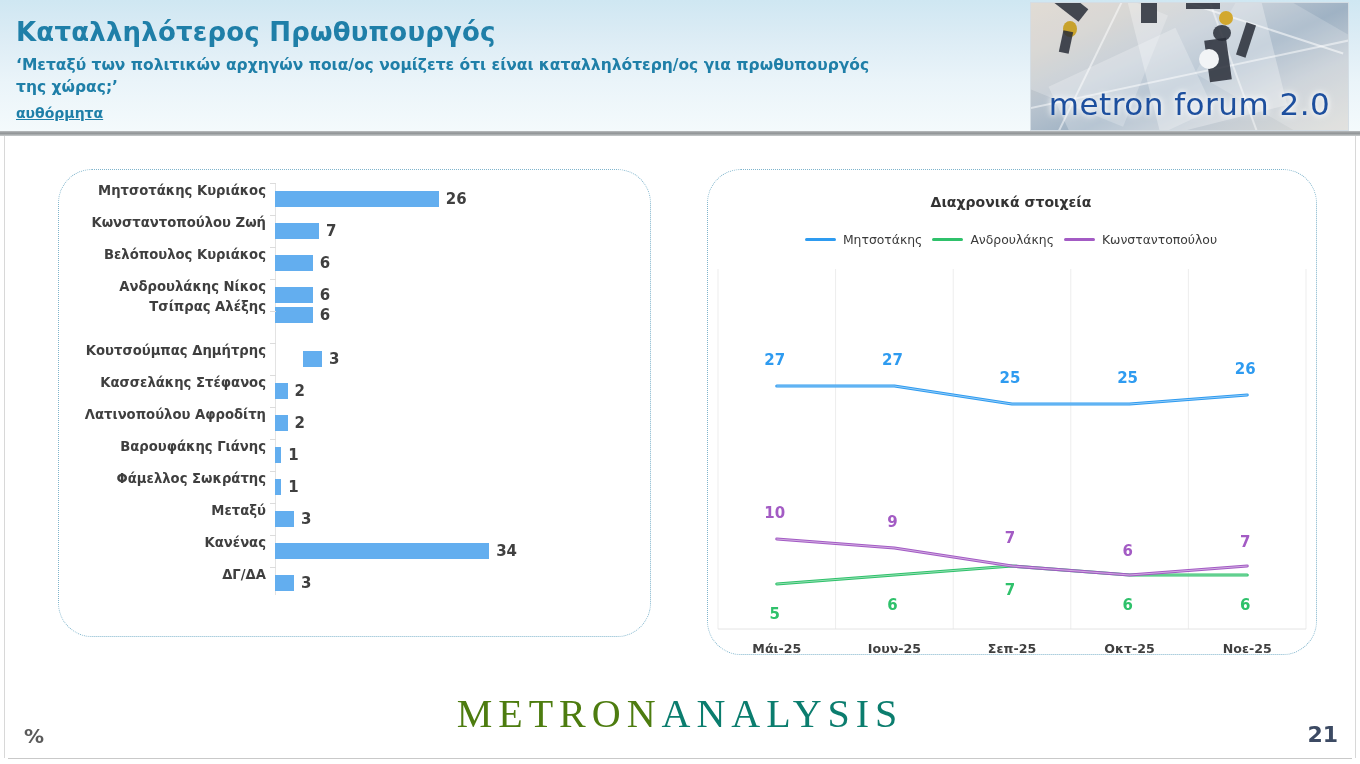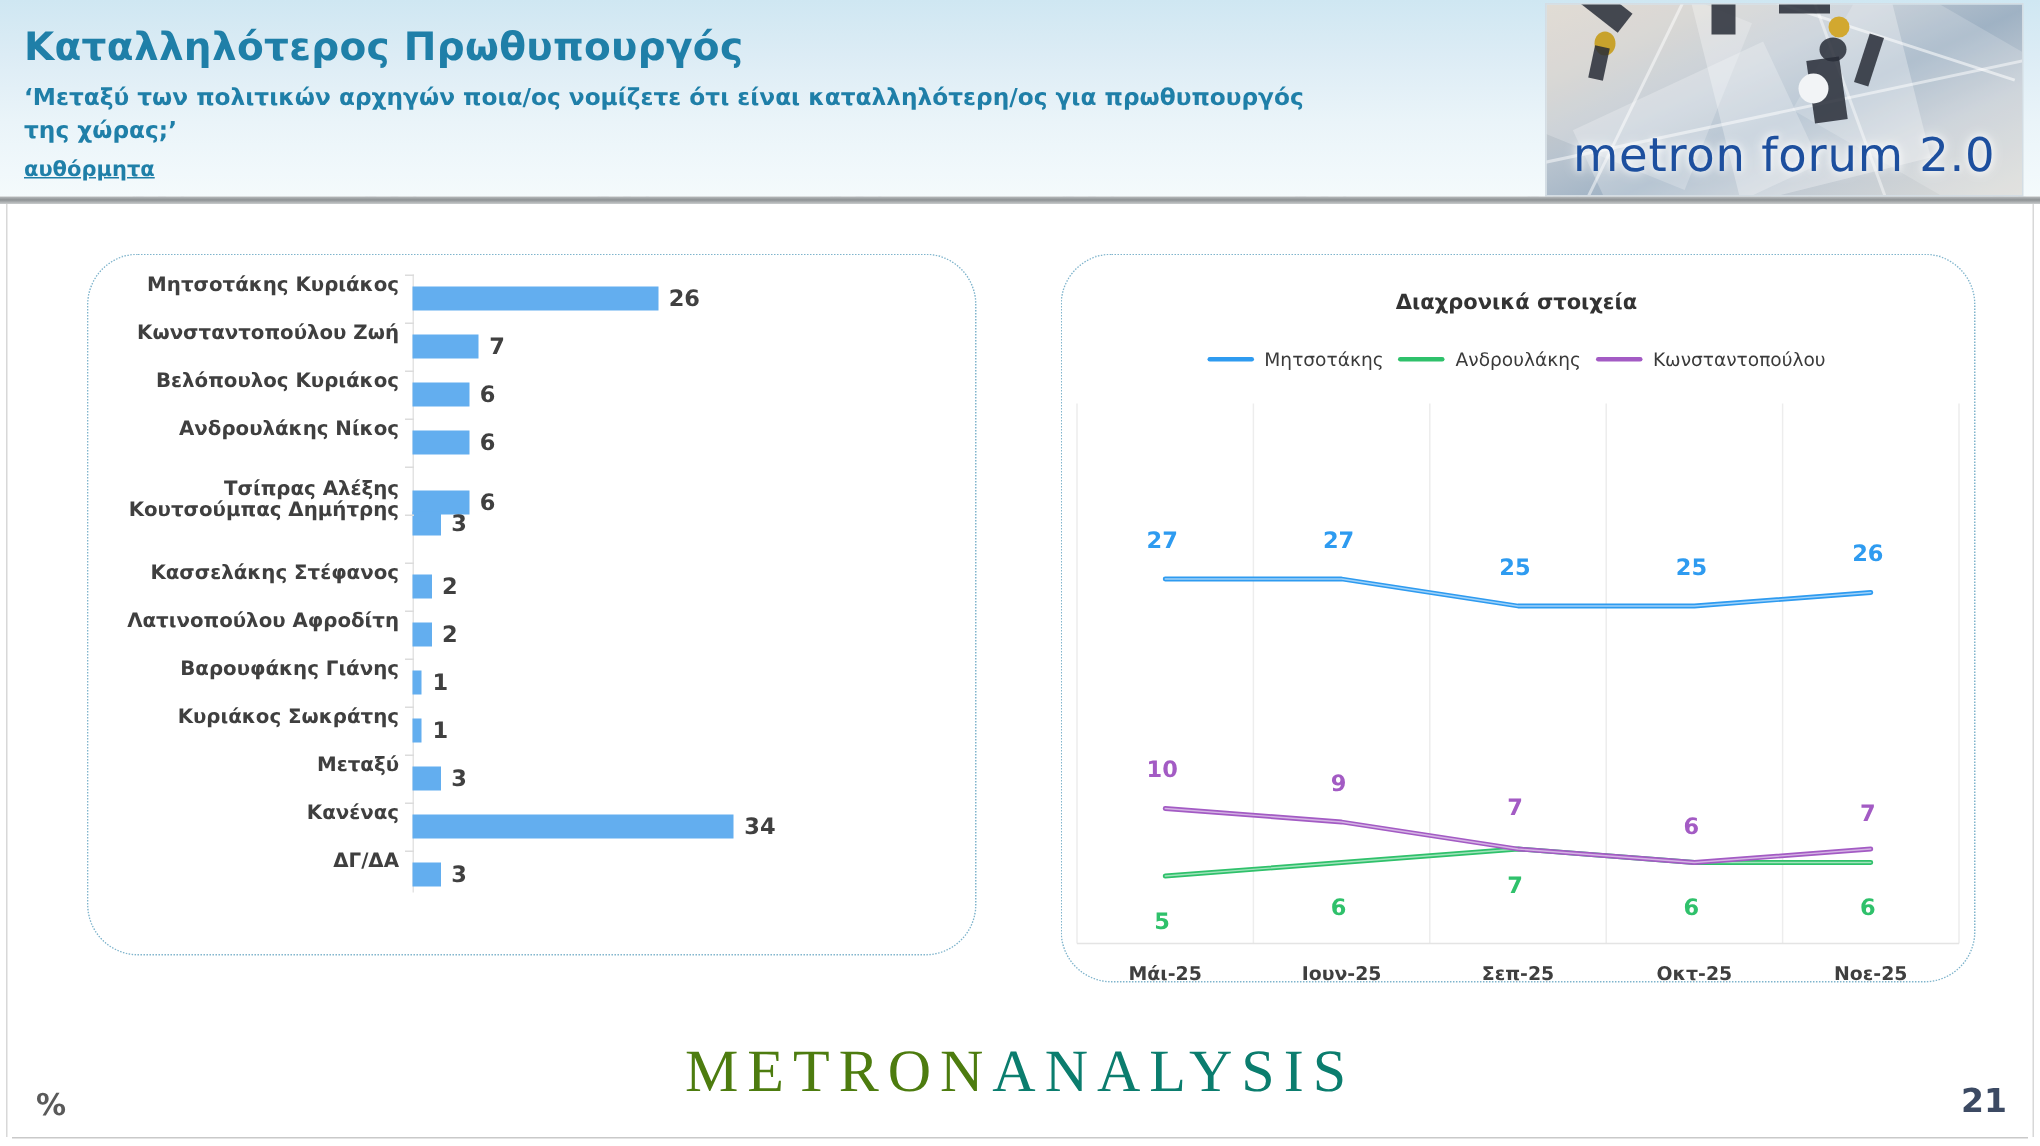--- a/index.html
+++ b/index.html
@@ -298,28 +298,28 @@
               <span class="bar-val">6</span>
             </div>
           </div>
           <div class="bar-row" style="top: 110px;">
             <div class="bar-cat">Ανδρουλάκης Νίκος</div>
             <div class="bar-wrap">
               <div class="bar" style="width: 37.8px; background: rgb(99, 174, 239);"></div>
               <span class="bar-val">6</span>
             </div>
           </div>
-          <div class="bar-row" style="top: 150px;">
+          <div class="bar-row" style="top: 130px;">
             <div class="bar-cat">Τσίπρας Αλέξης</div>
             <div class="bar-wrap">
               <div class="bar" style="width: 37.8px; background: rgb(99, 174, 239);"></div>
               <span class="bar-val">6</span>
             </div>
           </div>
-          <div class="bar-row" style="top: 164px;">
+          <div class="bar-row" style="top: 174px; gap: 28px;">
             <div class="bar-cat">Κουτσούμπας Δημήτρης</div>
             <div class="bar-wrap">
               <div class="bar" style="width: 18.9px; background: rgb(99, 174, 239);"></div>
               <span class="bar-val">3</span>
             </div>
           </div>
           <div class="bar-row" style="top: 206px;">
             <div class="bar-cat">Κασσελάκης Στέφανος</div>
             <div class="bar-wrap">
               <div class="bar" style="width: 12.6px; background: rgb(99, 174, 239);"></div>
@@ -334,21 +334,21 @@
             </div>
           </div>
           <div class="bar-row" style="top: 270px;">
             <div class="bar-cat">Βαρουφάκης Γιάνης</div>
             <div class="bar-wrap">
               <div class="bar" style="width: 6.3px; background: rgb(99, 174, 239);"></div>
               <span class="bar-val">1</span>
             </div>
           </div>
           <div class="bar-row" style="top: 302px;">
-            <div class="bar-cat">Κυριάκος Σωκράτης</div>
+            <div class="bar-cat">Φάμελλος Σωκράτης</div>
             <div class="bar-wrap">
               <div class="bar" style="width: 6.3px; background: rgb(99, 174, 239);"></div>
               <span class="bar-val">1</span>
             </div>
           </div>
           <div class="bar-row" style="top: 334px;">
             <div class="bar-cat">Μεταξύ</div>
             <div class="bar-wrap">
               <div class="bar" style="width: 18.9px; background: rgb(99, 174, 239);"></div>
               <span class="bar-val">3</span>

